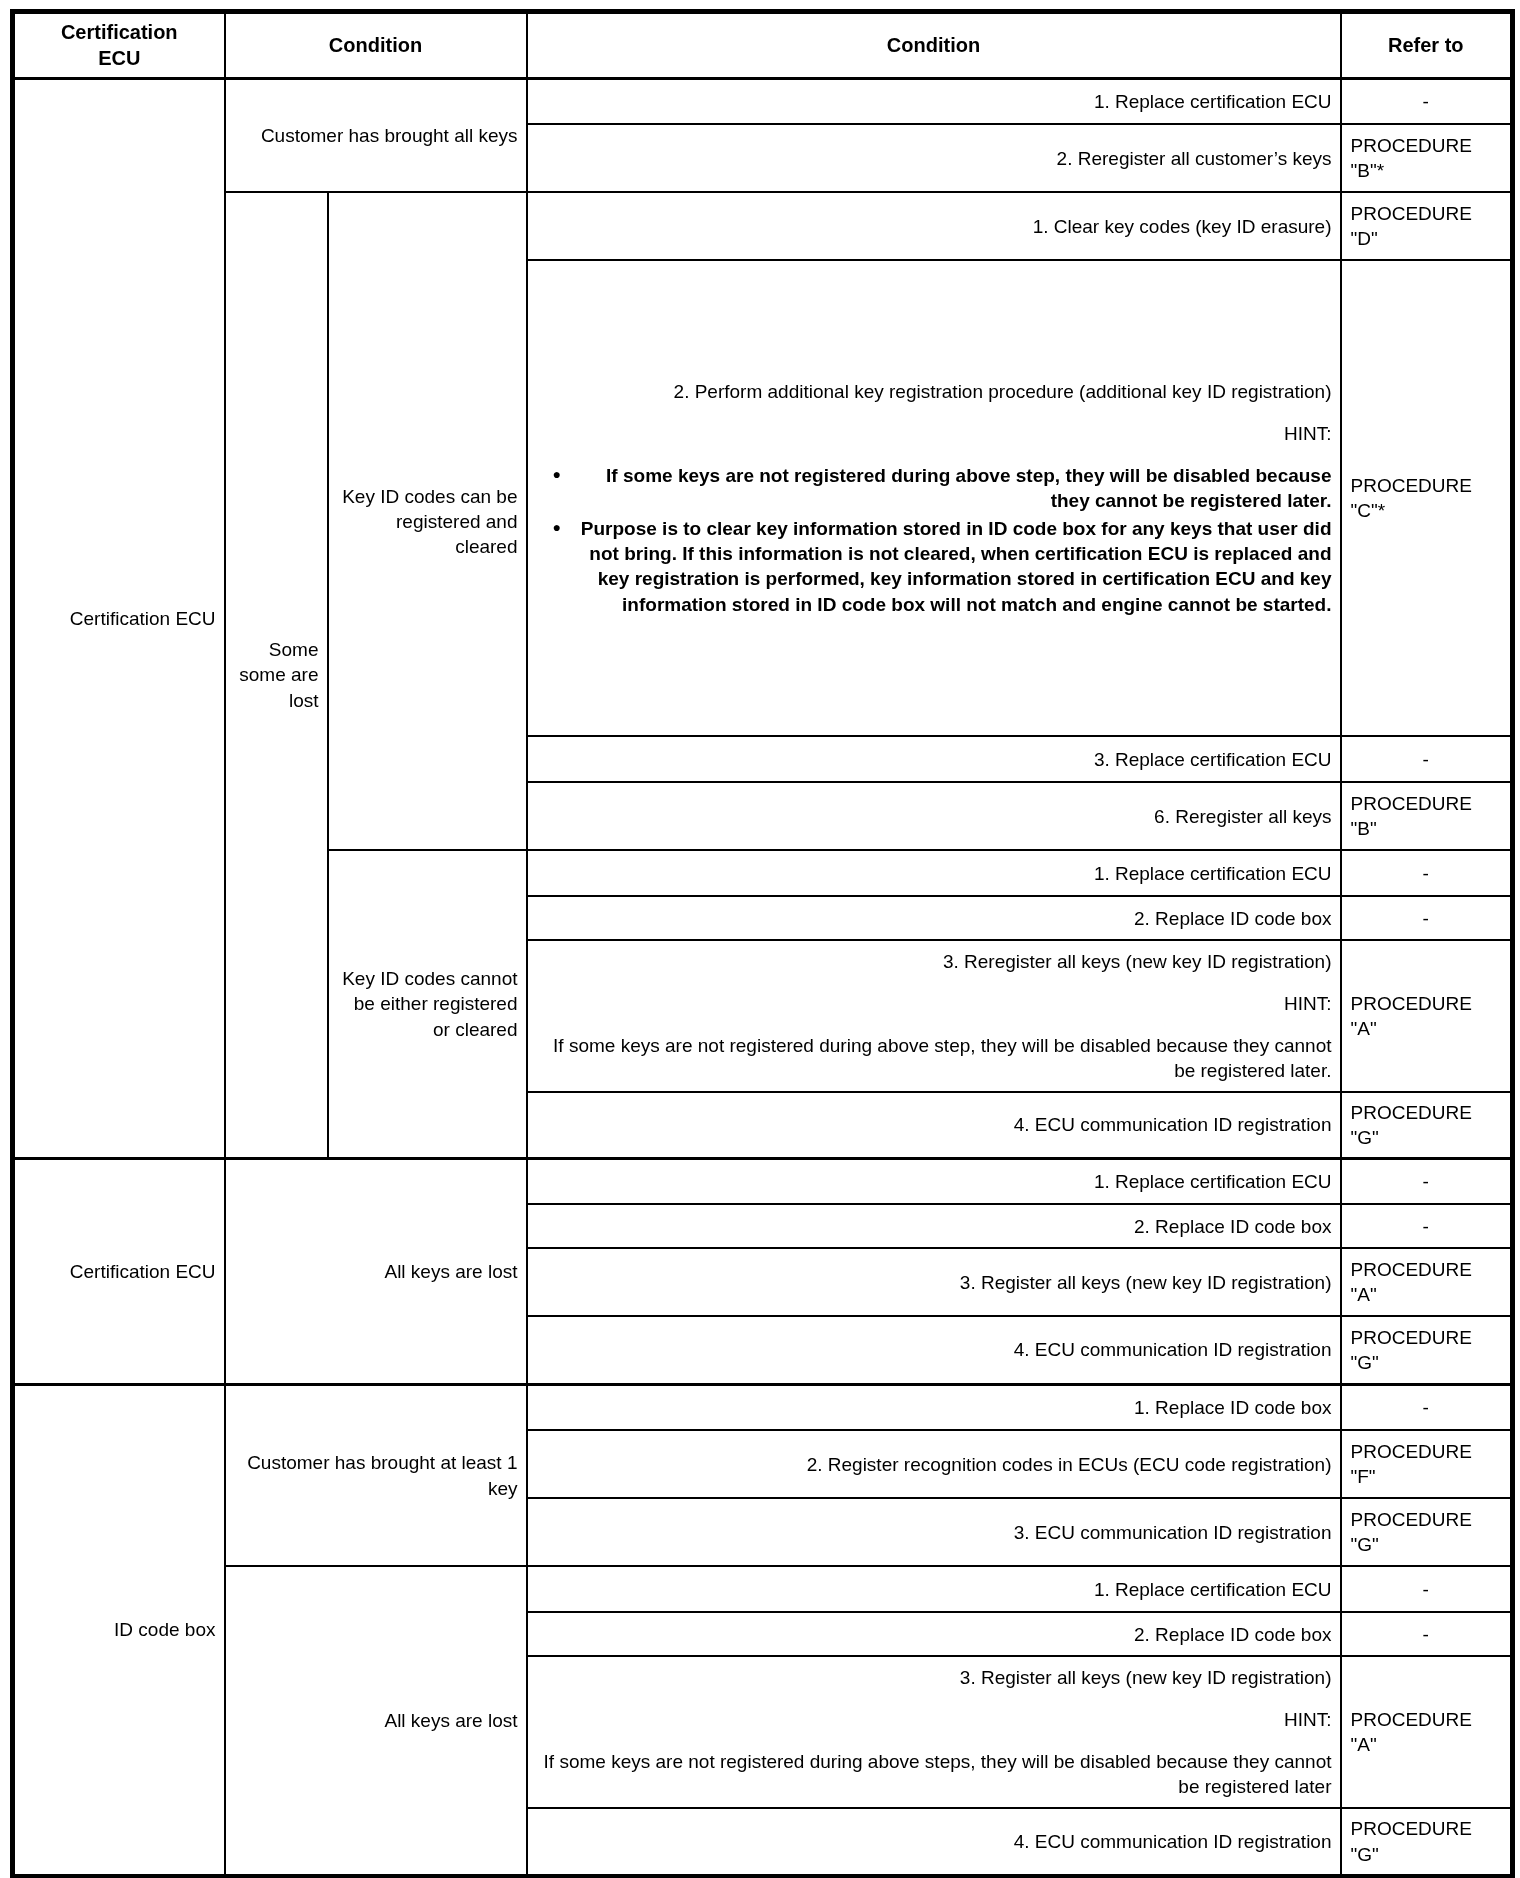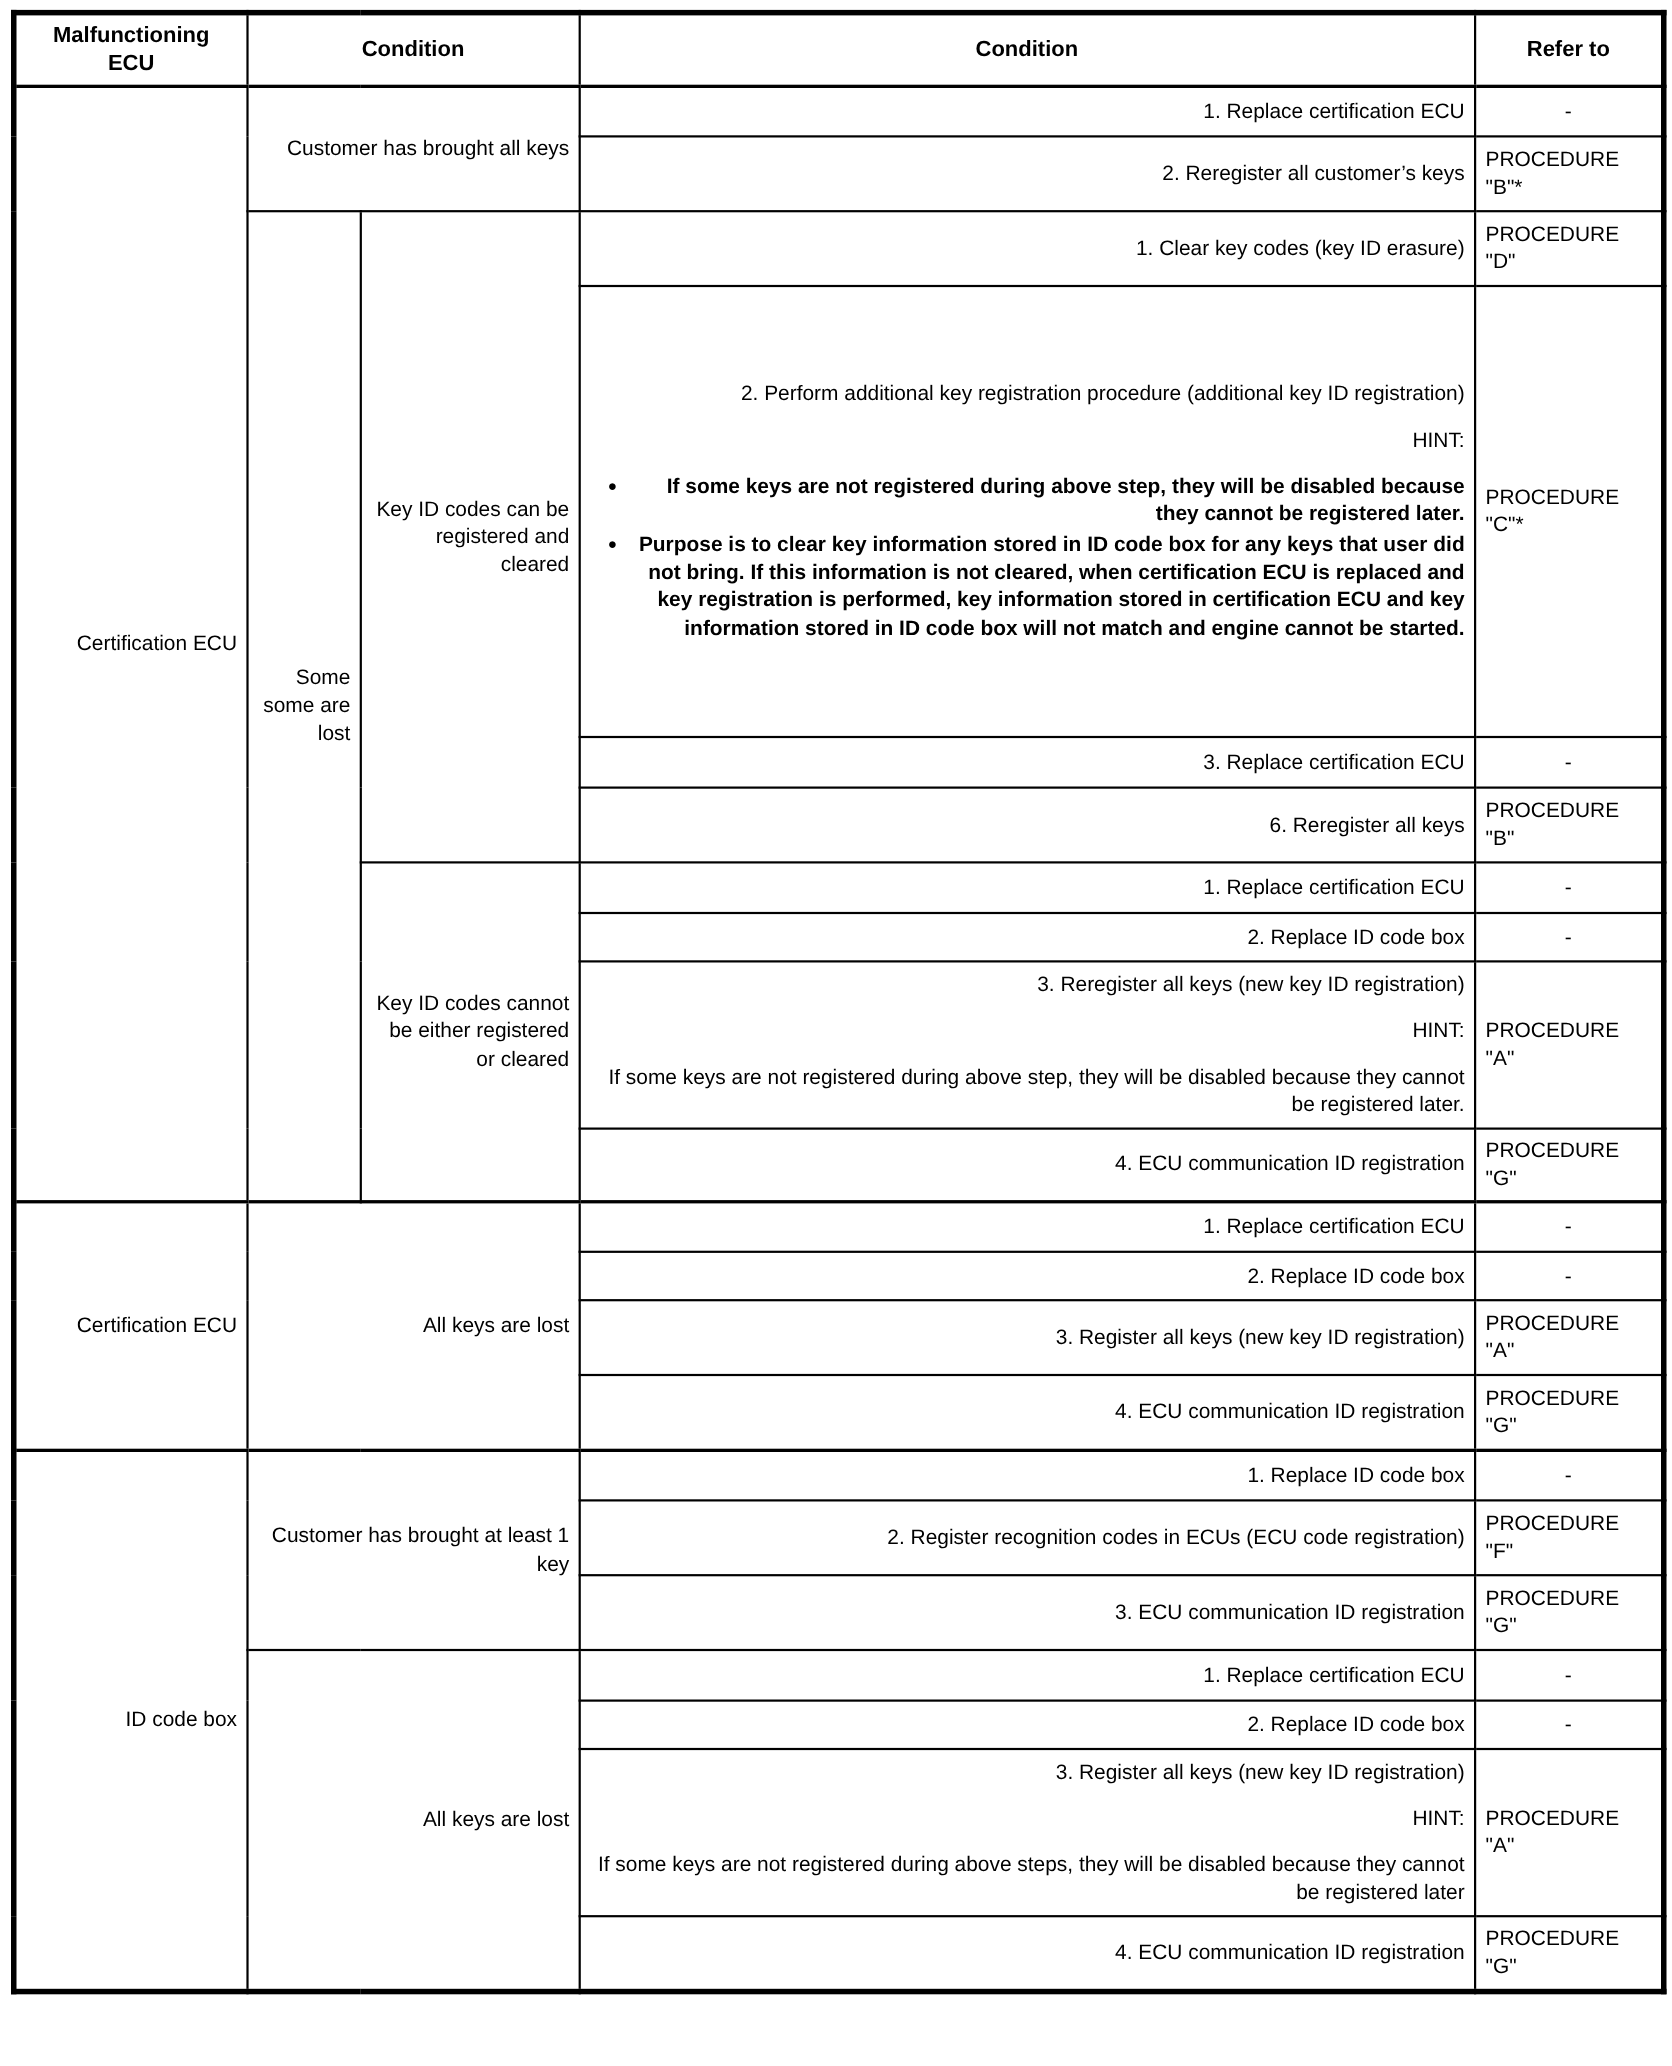--- a/index.html
+++ b/index.html
@@ -42,21 +42,21 @@
   td.refer-proc { text-align: left; padding-left: 9px; }
 
   tr.group-start td { border-top: 3px solid #000; }
 
   
   .h44 { height: 44px; }
   .h46 { height: 46px; }
   .h66 { height: 66px; }
   .h68 { height: 68px; }
   .h180 { height: 152px; }
-  .h410 { height: 410px; }
+  .h410 { height: 476px; }
 
   
   td.multi p { margin: 0; }
   td.multi .step { margin: 2px 0 0 0; }
   td.multi .hint { margin: 17px 0 17px 0; }
   td.multi .note { margin: 0 0 2px 0; }
   ul.bullets {
     list-style: none;
     margin: 0 0 2px 0;
     padding: 0 0 0 16px;
@@ -83,21 +83,21 @@
     <colgroup>
       <col style="width:212px">
       <col style="width:103px">
       <col style="width:199px">
       <col style="width:814px">
       <col style="width:172px">
     </colgroup>
 
     <thead>
       <tr>
-        <th>Malfunctioning
+        <th>Certification
 ECU</th>
         <th colspan="2">Condition</th>
         <th>Condition</th>
         <th>Refer to</th>
       </tr>
     </thead>
 
     <tbody>
 
       <tr class="h46">

